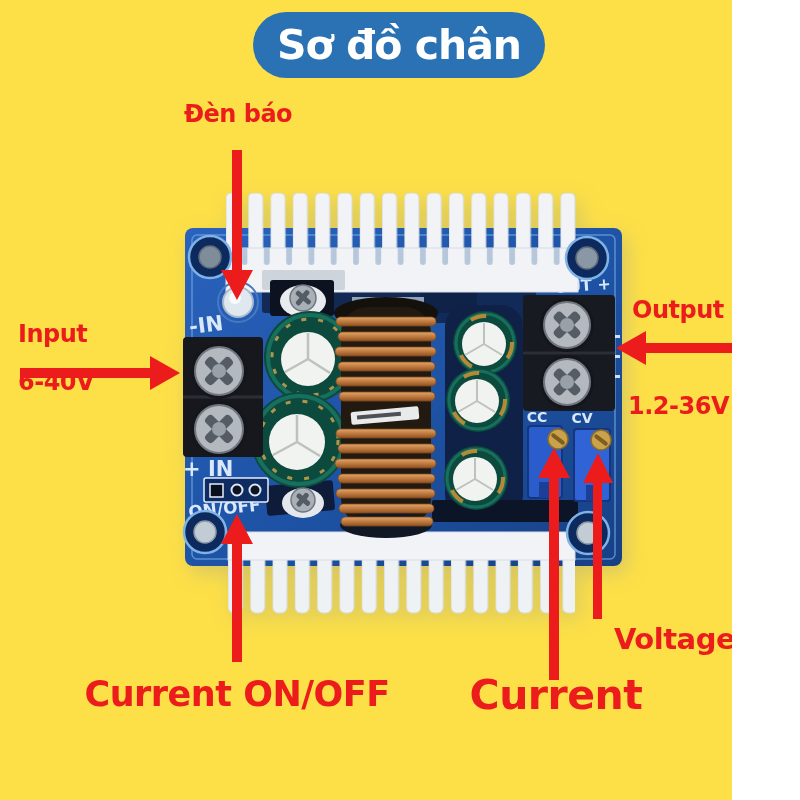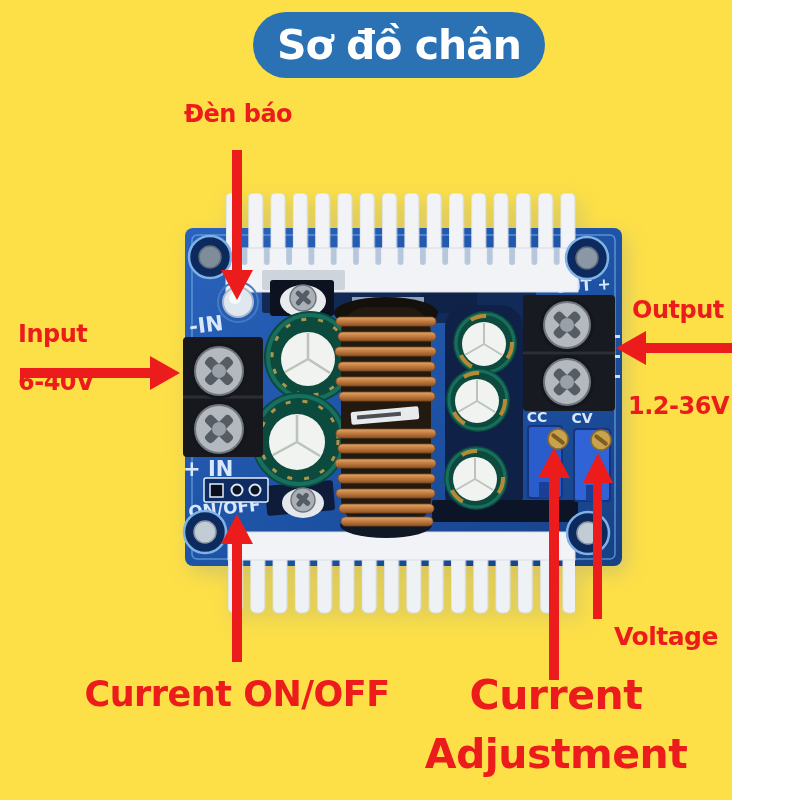--- a/index.html
+++ b/index.html
@@ -298,24 +298,23 @@
   <div class="red-label centered" style="left:237px;top:674px;font-size:35px;">
     <span>Current ON/OFF</span>
   </div>
 
   <div>
     <div class="head head-up" style="left:538px;top:448px;"></div>
     <div class="shaft-v" style="left:549px;top:476px;height:204px;"></div>
   </div>
   <div class="red-label centered" style="left:556px;top:666px;line-height:1.45;font-size:41px;">
     <span style="display:block">Current</span>
-    <span style="display:block">Adjustment</span>
   </div>
 
   <div>
     <div class="head head-up" style="left:583px;top:453px;border-left-width:15px;border-right-width:15px;"></div>
     <div class="shaft-v" style="left:593px;top:479px;height:140px;width:9px;"></div>
   </div>
-  <div class="red-label" style="left:614px;top:622px;font-size:25px;">
+  <div class="red-label" style="left:614px;top:622px;font-size:29px;">
     <span>Voltage</span>
   </div>
 
 </div>
 
 </body></html>

